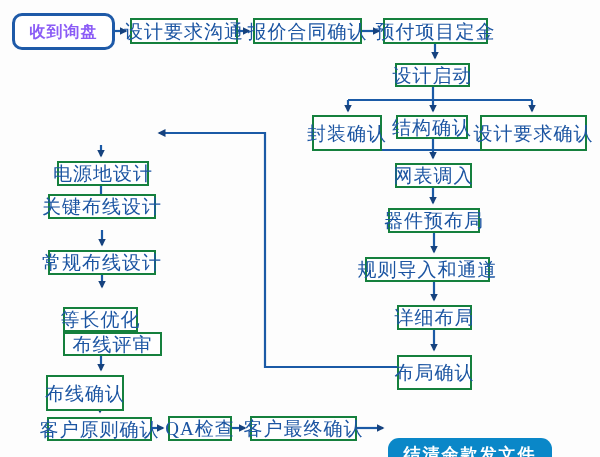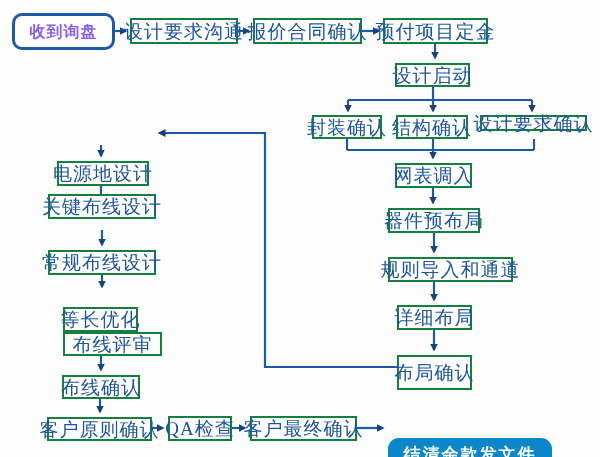--- a/index.html
+++ b/index.html
@@ -93,35 +93,35 @@
       <path d="M357 428 H383" marker-end="url(#arr)"></path>
     </g>
   </svg>
 
   <div class="node node-start" style="left:12px;top:13px;width:103px;height:37px">收到询盘</div>
   <div class="node" style="left:130px;top:18px;width:108px;height:26px">设计要求沟通</div>
   <div class="node" style="left:253px;top:18px;width:109px;height:26px">报价合同确认</div>
   <div class="node" style="left:383px;top:18px;width:105px;height:26px">预付项目定金</div>
 
   <div class="node" style="left:395px;top:63px;width:75px;height:24px">设计启动</div>
-  <div class="node" style="left:312px;top:115px;width:70px;height:24px">封装确认</div>
+  <div class="node" style="left:312px;top:115px;width:70px;height:36px">封装确认</div>
   <div class="node" style="left:396px;top:115px;width:72px;height:24px">结构确认</div>
-  <div class="node" style="left:480px;top:115px;width:107px;height:16px">设计要求确认</div>
+  <div class="node" style="left:480px;top:115px;width:107px;height:36px">设计要求确认</div>
 
   <div class="node" style="left:395px;top:163px;width:77px;height:25px">网表调入</div>
   <div class="node" style="left:388px;top:208px;width:92px;height:25px">器件预布局</div>
-  <div class="node" style="left:388px;top:257px;width:125px;height:25px">规则导入和通道</div>
+  <div class="node" style="left:365px;top:257px;width:125px;height:25px">规则导入和通道</div>
   <div class="node" style="left:397px;top:305px;width:75px;height:25px">详细布局</div>
   <div class="node" style="left:397px;top:355px;width:75px;height:35px">布局确认</div>
 
   <div class="node" style="left:57px;top:161px;width:92px;height:25px">电源地设计</div>
   <div class="node" style="left:48px;top:194px;width:108px;height:25px">关键布线设计</div>
   <div class="node" style="left:48px;top:250px;width:108px;height:25px">常规布线设计</div>
   <div class="node" style="left:63px;top:307px;width:75px;height:25px">等长优化</div>
   <div class="node" style="left:63px;top:332px;width:99px;height:24px">布线评审</div>
-  <div class="node" style="left:62px;top:375px;width:78px;height:24px">布线确认</div>
+  <div class="node" style="left:46px;top:375px;width:78px;height:36px">布线确认</div>
 
   <div class="node" style="left:47px;top:417px;width:105px;height:24px">客户原则确认</div>
   <div class="node" style="left:168px;top:416px;width:64px;height:25px">QA检查</div>
   <div class="node" style="left:250px;top:416px;width:107px;height:25px">客户最终确认</div>
   <div class="node node-final" style="left:388px;top:413px;width:164px;height:32px">结清余款发文件</div>
 
 </div>
 
 </body></html>

